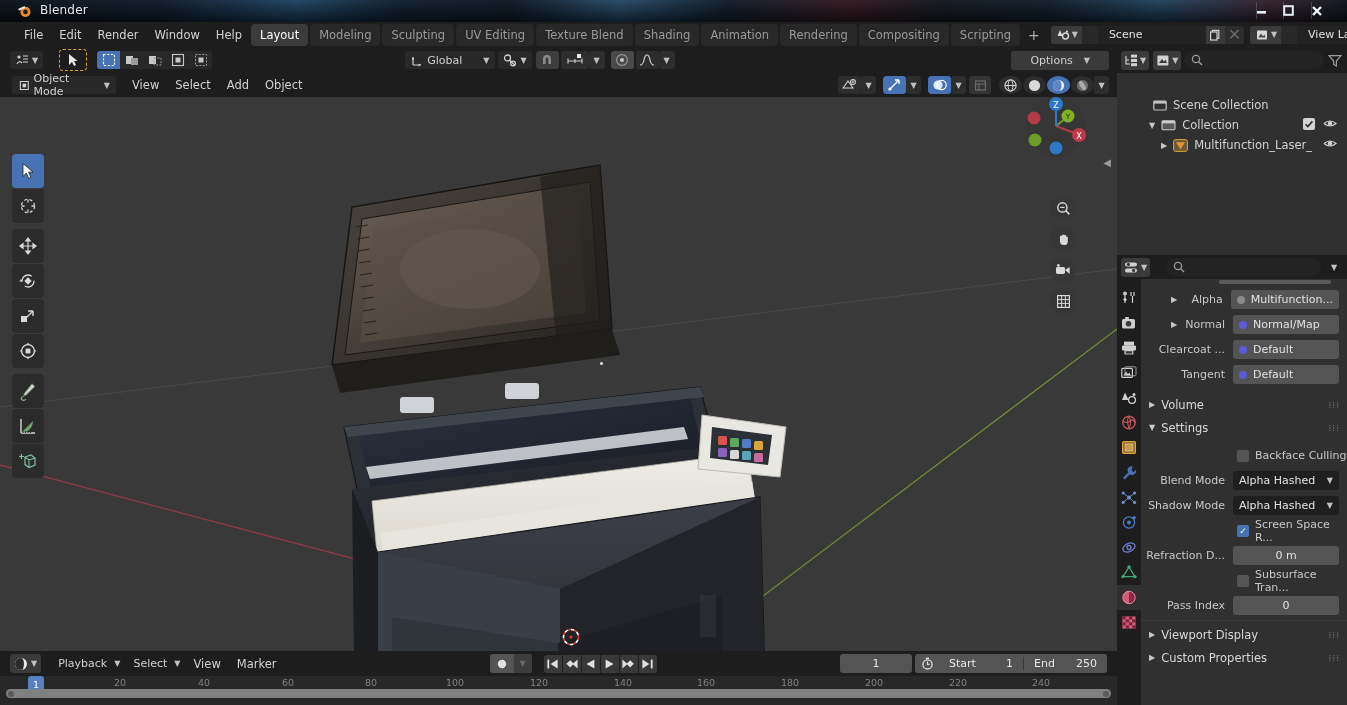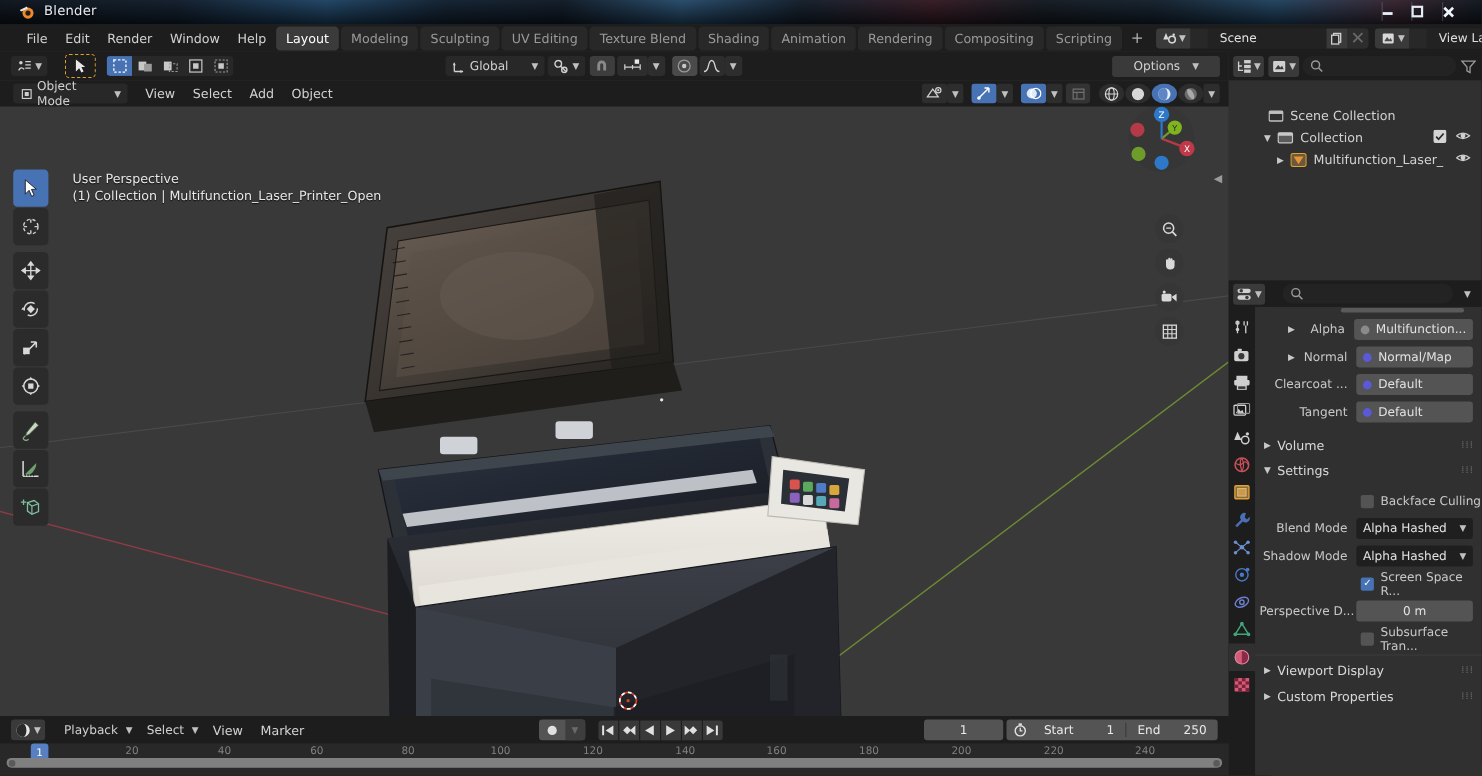--- a/index.html
+++ b/index.html
@@ -530,24 +530,20 @@
       <circle cx="13" cy="13" r="1.5" fill="#d8402a"></circle>
     </svg>
 
     
     <div style="position:absolute; left:600px; top:265px; width:3px; height:3px; background:#e8e8e8; border-radius:50%;"></div>
 
     
     <div style="position:absolute; right:6px; top:60px; color:#9a9a9a; font-size:10px;">◀</div>
   </div>
 
-  <div id="vp-text">
-    <div>User Perspective</div>
-    <div>(1) Collection | Multifunction_Laser_Printer_Open</div>
-  </div>
 
   <div id="toolcol">
     <div class="tool sel">
       <svg width="16" height="18" viewBox="0 0 16 18">
           <path d="M3 1.5 L3 14.5 L6.4 11 L8.8 16.5 L11 15.4 L8.6 10.2 L13 10 Z" fill="#fff" stroke="#1a1a1a" stroke-width="0.8"></path>
         </svg>
     </div>
     <div class="tool gap">
       <svg width="20" height="20" viewBox="0 0 20 20">
           <circle cx="10" cy="10" r="6.6" fill="none" stroke="#cfcfcf" stroke-width="1.3" stroke-dasharray="3 2.4"></circle>
@@ -920,28 +916,34 @@
       <div class="psel">
         <span>Alpha Hashed</span>
         <span class="caret">▼</span>
       </div>
     </div>
     <div class="cbrow">
       <span class="cbox on">✓</span>
       <span>Screen Space R...</span>
     </div>
     <div class="prow">
-      <span class="plabel">Perspective D...</span>
+      <span class="plabel">Refraction D...</span>
       <div class="pnum">
         <span>0 m</span>
       </div>
     </div>
     <div class="cbrow">
       <span class="cbox"></span>
       <span>Subsurface Tran...</span>
+    </div>
+    <div class="prow">
+      <span class="plabel">Pass Index</span>
+      <div class="pnum">
+        <span>0</span>
+      </div>
     </div>
 
     <div class="divline"></div>
 
     <div class="panhdr">
       <span class="tri">▶</span>
       <span>Viewport Display</span>
       <span class="grip">⁞⁞⁞</span>
     </div>
     <div class="panhdr">

